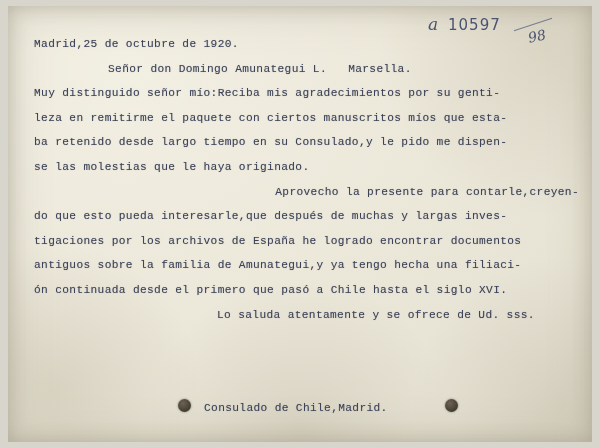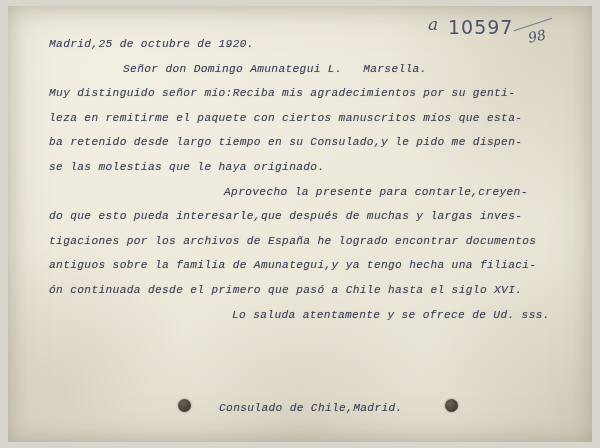--- a/index.html
+++ b/index.html
@@ -48,47 +48,46 @@
     font-family: "Liberation Mono", "DejaVu Sans Mono", monospace;
     color: #3c4258;
     font-size: 11.2px;
     letter-spacing: 0.35px;
     line-height: 24.6px;
     white-space: pre;
     text-shadow: 0 0 1px rgba(60,66,88,0.35);
   }
 
   #body-text {
-    left: 41px;
+    left: 26px;
     top: 26px;
     width: 545px;
-    font-style: italic;
   }
   #body-text .ln { display: block; height: 24.6px; }
   #body-text .ind1 { padding-left: 74px; }
-  #body-text .ind2 { padding-left: 175px; }
+  #body-text .ind2 { padding-left: 175px; text-align: right; }
   #body-text .ind3 { padding-left: 183px; }
   #body-text .ind4 { padding-left: 170px; margin-top: 44px; }
 
   
   .handwriting {
     position: absolute;
     font-family: "DejaVu Serif", serif;
     color: #4a5472;
     font-style: italic;
   }
   #archive-a {
     left: 420px;
     top: 8px;
     font-size: 17px;
   }
   #archive-number {
     left: 440px;
     top: 10px;
-    font-size: 19px;
+    font-size: 15px;
     letter-spacing: 1px;
     font-style: normal;
     font-family: "DejaVu Sans", sans-serif;
   }
   #archive-sub {
     left: 520px;
     top: 22px;
     font-size: 14px;
     transform: rotate(-12deg);
   }

